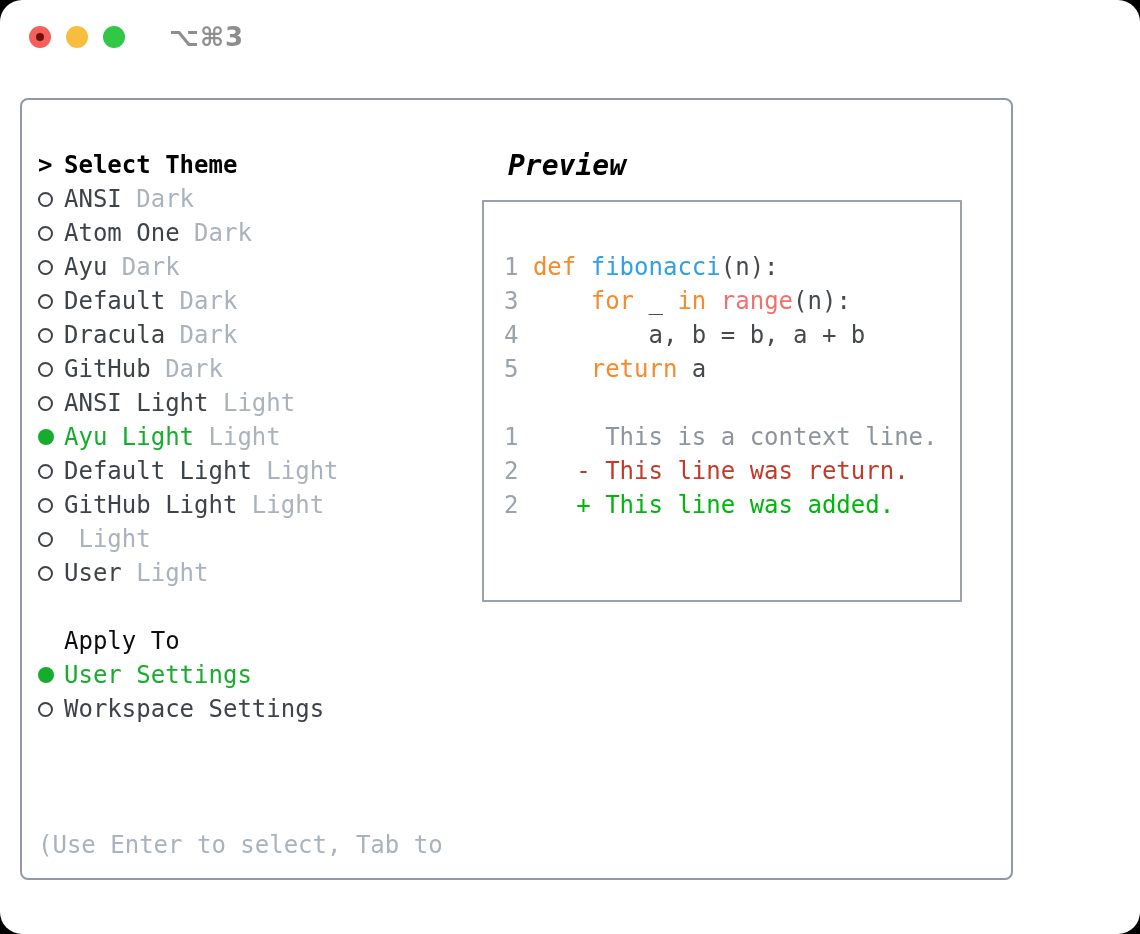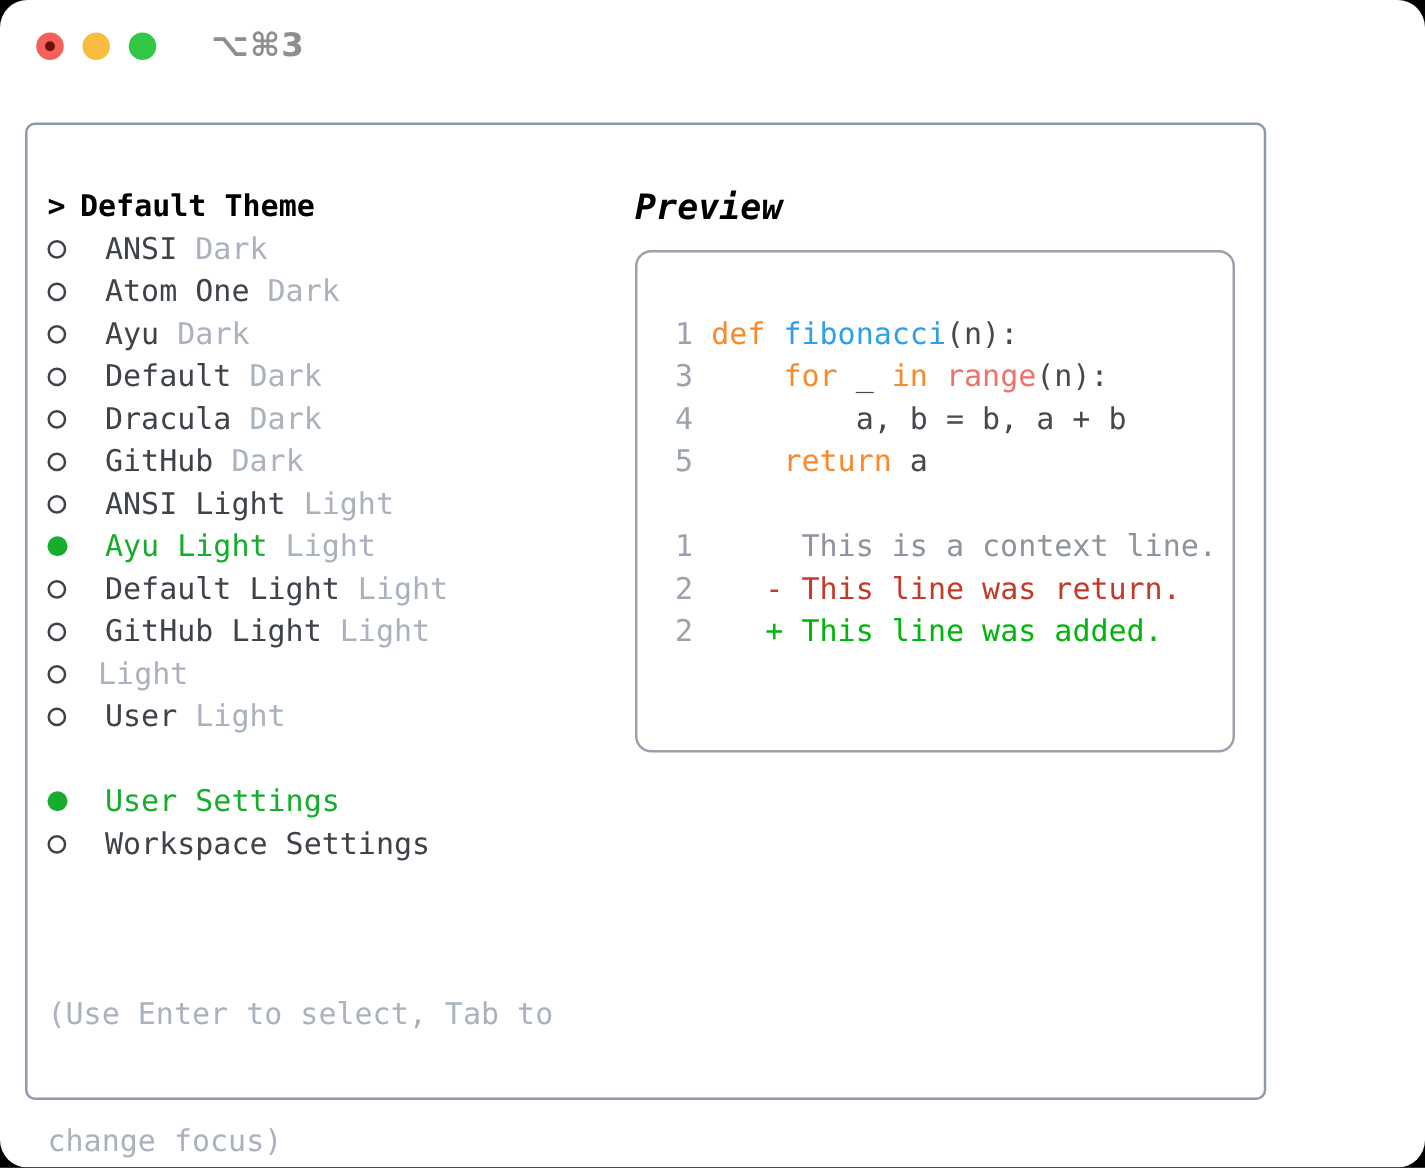--- a/index.html
+++ b/index.html
@@ -32,32 +32,32 @@
 
   
   .left-pane{position:absolute;left:16px;top:48px;width:440px;font-size:24px;}
   .row{height:34px;display:flex;align-items:center;white-space:pre;}
   .marker{display:inline-flex;width:26px;align-items:center;flex:0 0 26px;}
   .arrow{font-weight:700;color:#000;}
   .circle{display:inline-block;width:11px;height:11px;border:2.5px solid var(--item-text);border-radius:50%;}
   .dot{display:inline-block;width:16px;height:16px;background:var(--accent-green);border-radius:50%;}
   .hdr{font-weight:700;color:#000;}
   .hdr2{color:var(--header-black);}
-  .seg-name{color:var(--item-text);margin-left:20px;}
+  .seg-name{color:var(--item-text);}
   .seg-name.sel{color:var(--accent-green);}
   .seg-variant{color:var(--variant-gray);}
   .blank{height:34px;}
   .help{color:var(--help-gray);line-height:34px;white-space:pre;}
 
   
   .preview-title{position:absolute;left:486px;top:48px;height:34px;display:flex;align-items:center;
                  font-size:28px;font-weight:700;color:#000;font-style:italic;}
-  .preview-box{position:absolute;left:486px;top:100px;width:480px;height:402px;box-sizing:border-box;
-               border:2px solid var(--preview-border);border-radius:13px;background:#fff;
-               padding:48px 0 0 30px;overflow:hidden;}
+  .preview-box{position:absolute;left:460px;top:100px;width:480px;height:402px;box-sizing:border-box;
+               border:2px solid var(--preview-border);border-radius:1px;background:#fff;
+               padding:48px 0 0 20px;overflow:hidden;}
   .pline{height:34px;line-height:34px;white-space:pre;font-size:24px;}
   .seg-linenum{color:var(--linenum-gray);}
   .seg-keyword{color:var(--keyword-orange);}
   .seg-function{color:var(--function-blue);}
   .seg-number{color:var(--number-purple);}
   .seg-call{color:var(--call-coral);}
   .seg-plain{color:var(--code-text);}
   .seg-context{color:var(--context-gray);text-align:center;}
   .seg-deleted{color:var(--deleted-red);}
   .seg-added{color:var(--added-green);}
@@ -75,37 +75,41 @@
       <span class="tl yellow"></span>
       <span class="tl green"></span>
       <span class="window-title">⌥⌘3</span>
     </div>
 
     <div class="main-box">
 
       <div class="left-pane">
         <div class="row">
           <span class="marker"><span class="arrow">&gt;</span></span>
-          <span class="hdr">Default Theme</span>
+          <span class="hdr">Select Theme</span>
         </div>
         <div id="theme-items">
             <div class="row"><span class="marker"><span class="circle"></span></span><span class="seg-name">ANSI</span><span class="seg-variant"> Dark</span></div>
             <div class="row"><span class="marker"><span class="circle"></span></span><span class="seg-name">Atom One</span><span class="seg-variant"> Dark</span></div>
             <div class="row"><span class="marker"><span class="circle"></span></span><span class="seg-name">Ayu</span><span class="seg-variant"> Dark</span></div>
             <div class="row"><span class="marker"><span class="circle"></span></span><span class="seg-name">Default</span><span class="seg-variant"> Dark</span></div>
             <div class="row"><span class="marker"><span class="circle"></span></span><span class="seg-name">Dracula</span><span class="seg-variant"> Dark</span></div>
             <div class="row"><span class="marker"><span class="circle"></span></span><span class="seg-name">GitHub</span><span class="seg-variant"> Dark</span></div>
             <div class="row"><span class="marker"><span class="circle"></span></span><span class="seg-name">ANSI Light</span><span class="seg-variant"> Light</span></div>
             <div class="row"><span class="marker"><span class="dot"></span></span><span class="seg-name sel">Ayu Light</span><span class="seg-variant"> Light</span></div>
             <div class="row"><span class="marker"><span class="circle"></span></span><span class="seg-name">Default Light</span><span class="seg-variant"> Light</span></div>
             <div class="row"><span class="marker"><span class="circle"></span></span><span class="seg-name">GitHub Light</span><span class="seg-variant"> Light</span></div>
             <div class="row"><span class="marker"><span class="circle"></span></span><span class="seg-variant"> Light</span></div>
             <div class="row"><span class="marker"><span class="circle"></span></span><span class="seg-name">User</span><span class="seg-variant"> Light</span></div>
           </div>
         <div class="blank"></div>
+        <div class="row">
+          <span class="marker"></span>
+          <span class="hdr2">Apply To</span>
+        </div>
         <div id="apply-items">
             <div class="row"><span class="marker"><span class="dot"></span></span><span class="seg-name sel">User Settings</span></div>
             <div class="row"><span class="marker"><span class="circle"></span></span><span class="seg-name">Workspace Settings</span></div>
           </div>
         <div class="blank"></div>
         <div class="help">
           <div>(Use Enter to select, Tab to</div>
           <div>change focus)</div>
         </div>
       </div>

